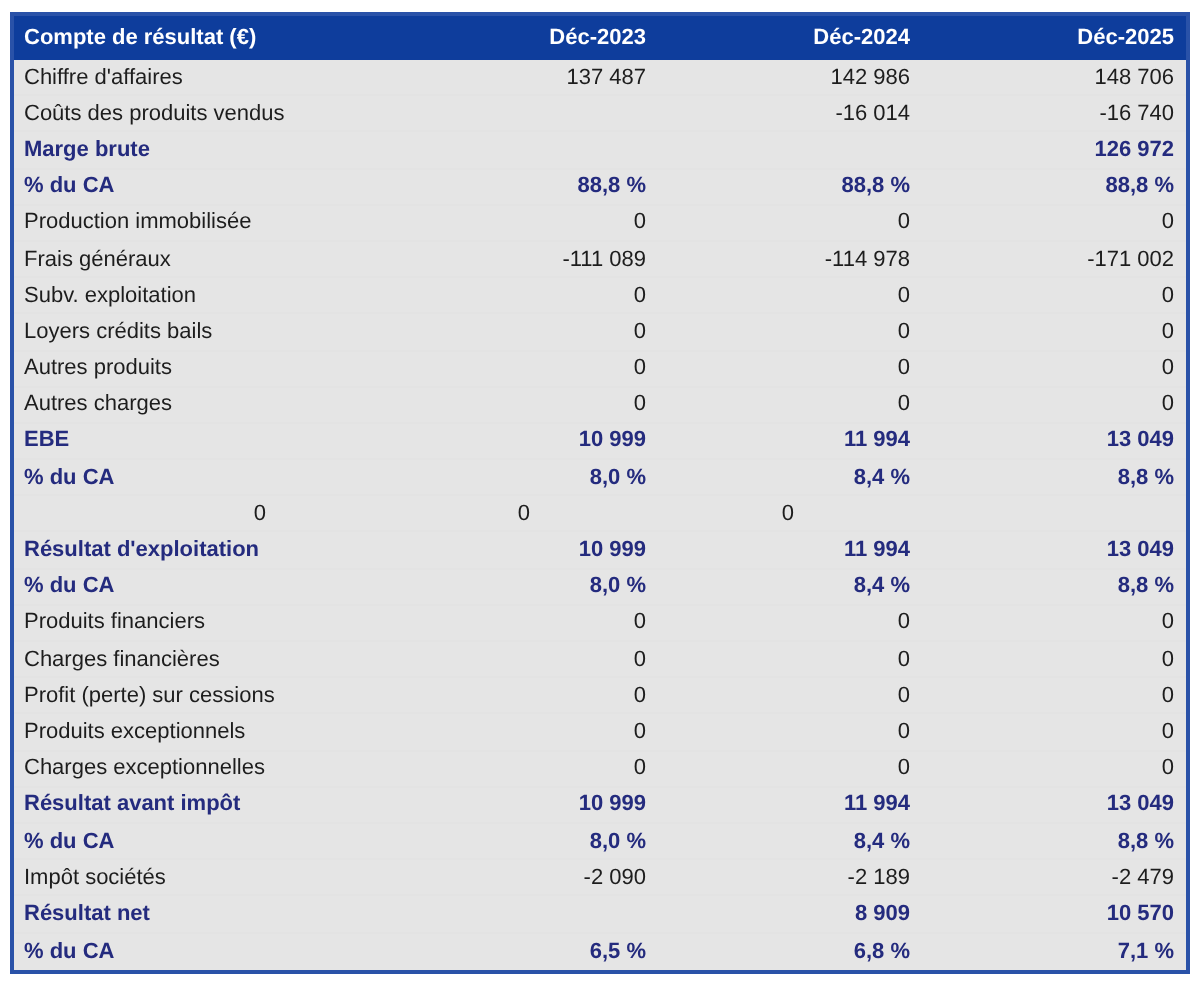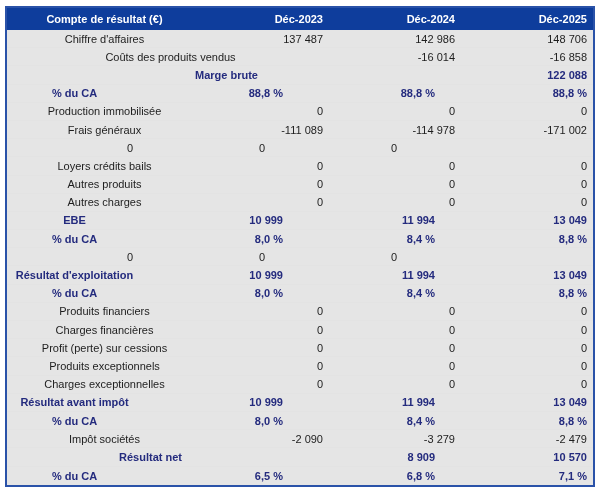--- a/index.html
+++ b/index.html
@@ -41,24 +41,23 @@
     box-sizing: border-box;
     border-bottom: 1px solid #e3e3e3;
     font-size: 11px;
     color: #1d1d1d;
     background: #e5e5e5;
   }
   .row:last-child { border-bottom: none; }
   .row.bold {
     font-weight: bold;
     color: #242b7e;
-    gap: 20px;
   }
   .cell { box-sizing: border-box; overflow: hidden; white-space: nowrap; }
-  .c-label { flex: 1 1 auto; text-align: center; padding-left: 5px; }
+  .c-label { flex: 1 1 auto; text-align: left; padding-left: 5px; }
   .c-num  { flex: 0 0 132px; text-align: right; padding-right: 6px; }
 </style>
 </head>
 <body>
 
 <div class="canvas">
   <div class="fin-table">
 
     <div class="hrow">
       <div class="cell c-label">Compte de résultat (€)</div>
@@ -71,26 +70,26 @@
   <div class="row">
     <div class="cell c-label">Chiffre d'affaires</div>
     <div class="cell c-num">137 487</div>
     <div class="cell c-num">142 986</div>
     <div class="cell c-num">148 706</div>
   </div>
 
   <div class="row">
     <div class="cell c-label">Coûts des produits vendus</div>
     <div class="cell c-num">-16 014</div>
-    <div class="cell c-num">-16 858</div>
+    <div class="cell c-num">-16 740</div>
   </div>
 
   <div class="row bold">
     <div class="cell c-label">Marge brute</div>
-    <div class="cell c-num">122 088</div>
+    <div class="cell c-num">126 972</div>
   </div>
 
   <div class="row bold">
     <div class="cell c-label">% du CA</div>
     <div class="cell c-num">88,8 %</div>
     <div class="cell c-num">88,8 %</div>
     <div class="cell c-num">88,8 %</div>
   </div>
 
   <div class="row">
@@ -101,20 +100,21 @@
   </div>
 
   <div class="row">
     <div class="cell c-label">Frais généraux</div>
     <div class="cell c-num">-111 089</div>
     <div class="cell c-num">-114 978</div>
     <div class="cell c-num">-171 002</div>
   </div>
 
   <div class="row">
+    <div class="cell c-label">Subv. exploitation</div>
     <div class="cell c-num">0</div>
     <div class="cell c-num">0</div>
     <div class="cell c-num">0</div>
   </div>
 
   <div class="row">
     <div class="cell c-label">Loyers crédits bails</div>
     <div class="cell c-num">0</div>
     <div class="cell c-num">0</div>
     <div class="cell c-num">0</div>
@@ -213,21 +213,21 @@
   <div class="row bold">
     <div class="cell c-label">% du CA</div>
     <div class="cell c-num">8,0 %</div>
     <div class="cell c-num">8,4 %</div>
     <div class="cell c-num">8,8 %</div>
   </div>
 
   <div class="row">
     <div class="cell c-label">Impôt sociétés</div>
     <div class="cell c-num">-2 090</div>
-    <div class="cell c-num">-3 279</div>
+    <div class="cell c-num">-2 189</div>
     <div class="cell c-num">-2 479</div>
   </div>
 
   <div class="row bold">
     <div class="cell c-label">Résultat net</div>
     <div class="cell c-num">8 909</div>
     <div class="cell c-num">10 570</div>
   </div>
 
   <div class="row bold">

